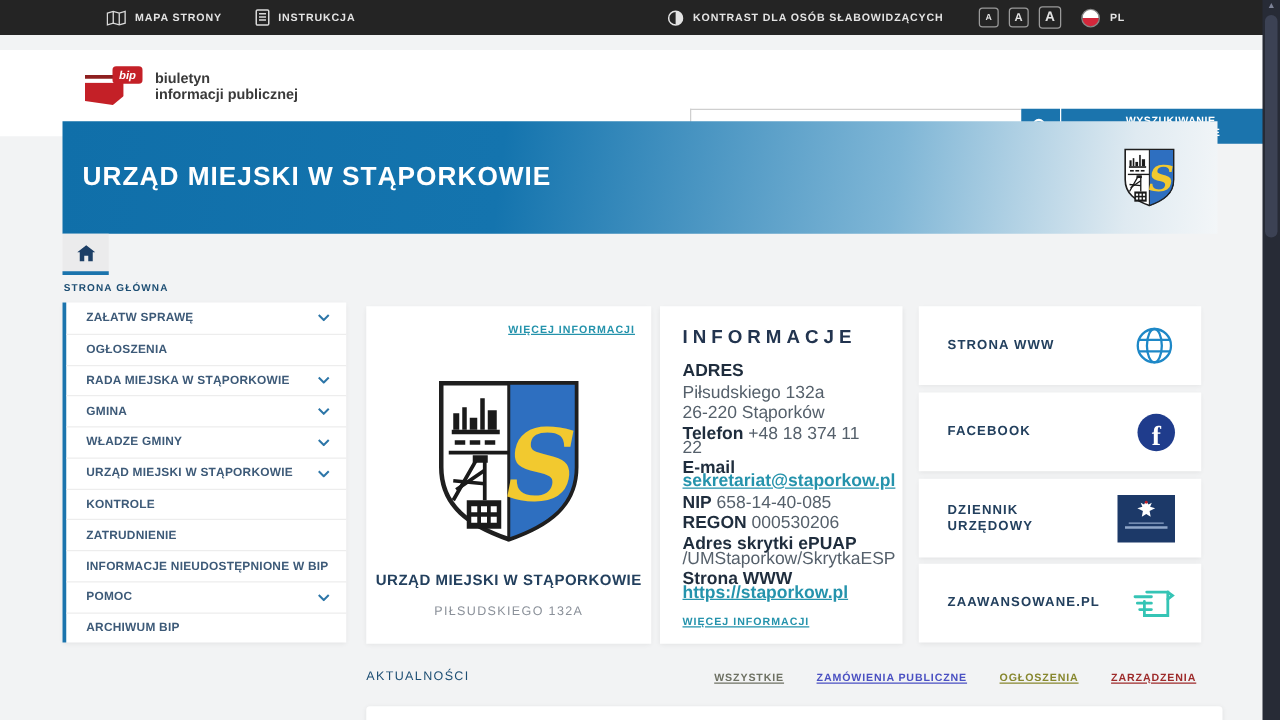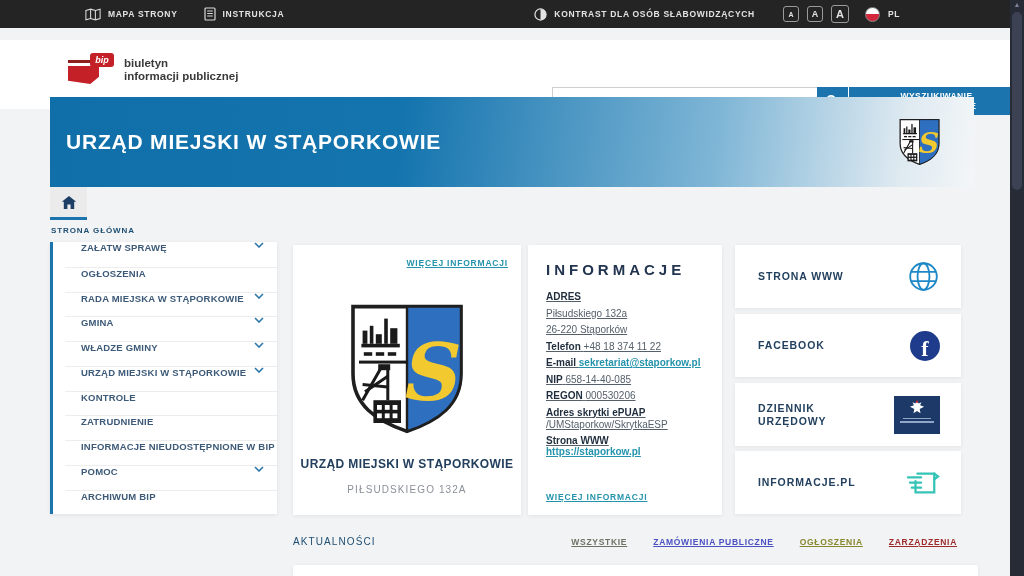--- a/index.html
+++ b/index.html
@@ -96,22 +96,22 @@
     position:absolute; left:51px; top:226px;
     font-size:8px; font-weight:700; letter-spacing:.9px; color:#1d4e73;
   }
 
   
   .sidebar {
     position:absolute; left:50px; top:242px; width:227px; background:#fff;
     border-left:3px solid #1b74ad; box-shadow:0 1px 4px rgba(0,0,0,.08);
   }
   .side-item {
-    height:24.77px; display:flex; align-items:flex-start; justify-content:space-between;
-    padding:0 13px 0 16px; cursor:pointer; border-top:1px solid #ededed;margin-left:12px;
+    height:24.77px; display:flex; align-items:center; justify-content:space-between;
+    padding:0 13px 0 16px; cursor:pointer; border-top:1px solid #ededed;
   }
   .side-item:first-child { border-top:none; }
   .side-label { font-size:9.5px; font-weight:700; letter-spacing:.2px; color:#3d5a78; white-space:nowrap; }
 
   
   .card { position:absolute; background:#fff; box-shadow:0 1px 4px rgba(0,0,0,.07); }
 
   
   .office-card { left:293px; top:245px; width:228px; height:270px; }
   .more-link {
@@ -125,21 +125,21 @@
     font-size:12px; font-weight:800; letter-spacing:.4px; color:#23405e;
   }
   .office-addr {
     position:absolute; left:0; right:0; top:239px; text-align:center;
     font-size:10px; letter-spacing:1.1px; color:#8a9099;
   }
 
   
   .info-card { left:528px; top:245px; width:194px; height:270px; padding:16px 18px; }
   .info-title { font-size:15px; font-weight:700; letter-spacing:4px; color:#22344f; margin-bottom:13px; }
-  .info-row { font-size:10px; color:#55606b; margin-bottom:5.5px; line-height:11px;text-decoration:underline; }
+  .info-row { font-size:14px; color:#55606b; margin-bottom:5.5px; line-height:11px; }
   .info-row b { color:#1f2d3d; font-weight:700; }
   .teal-link { color:#2593ac; text-decoration:underline; font-weight:700; cursor:pointer; }
   .info-more { position:absolute; left:18px; bottom:13px; }
 
   
   .quick-card {
     left:735px; width:226px; height:63px; display:flex; align-items:center;
     justify-content:space-between; padding:0 21px 0 23px; cursor:pointer;
   }
   .quick-label { font-size:10.5px; font-weight:800; letter-spacing:.9px; color:#23405e; max-width:118px; line-height:13px; }
@@ -450,21 +450,21 @@
   <span class="dz-logo">
     <svg width="18" height="16" viewBox="0 0 20 18">
       <path d="M10 1 L12 4 L15 2.5 L13.5 6 L18 7.5 L13 10 L14 15 L10 12.5 L6 15 L7 10 L2 7.5 L6.5 6 L5 2.5 L8 4 Z" fill="#ffffff"></path>
       <circle cx="10" cy="2" r="1.3" fill="#c42027"></circle>
     </svg>
     <span class="dz-line"></span>
     <span class="dz-line dz-line2"></span>
   </span>
 </div>
 <div class="card quick-card" style="top:451px">
-  <span class="quick-label">INFORMACJE.PL</span>
+  <span class="quick-label">ZAAWANSOWANE.PL</span>
   <span>
     <svg width="34" height="30" viewBox="0 0 36 32" fill="none" stroke="#35c4b5" stroke-width="2.4" stroke-linecap="round">
       <path d="M12 6 H30 V26 H10 V14"></path>
       <path d="M2 10 H16 M4 15.5 H16 M6 21 H16"></path>
       <path d="M30 6 L34 9 L30 12"></path>
     </svg>
   </span>
 </div>
 
 <div class="news-head">

